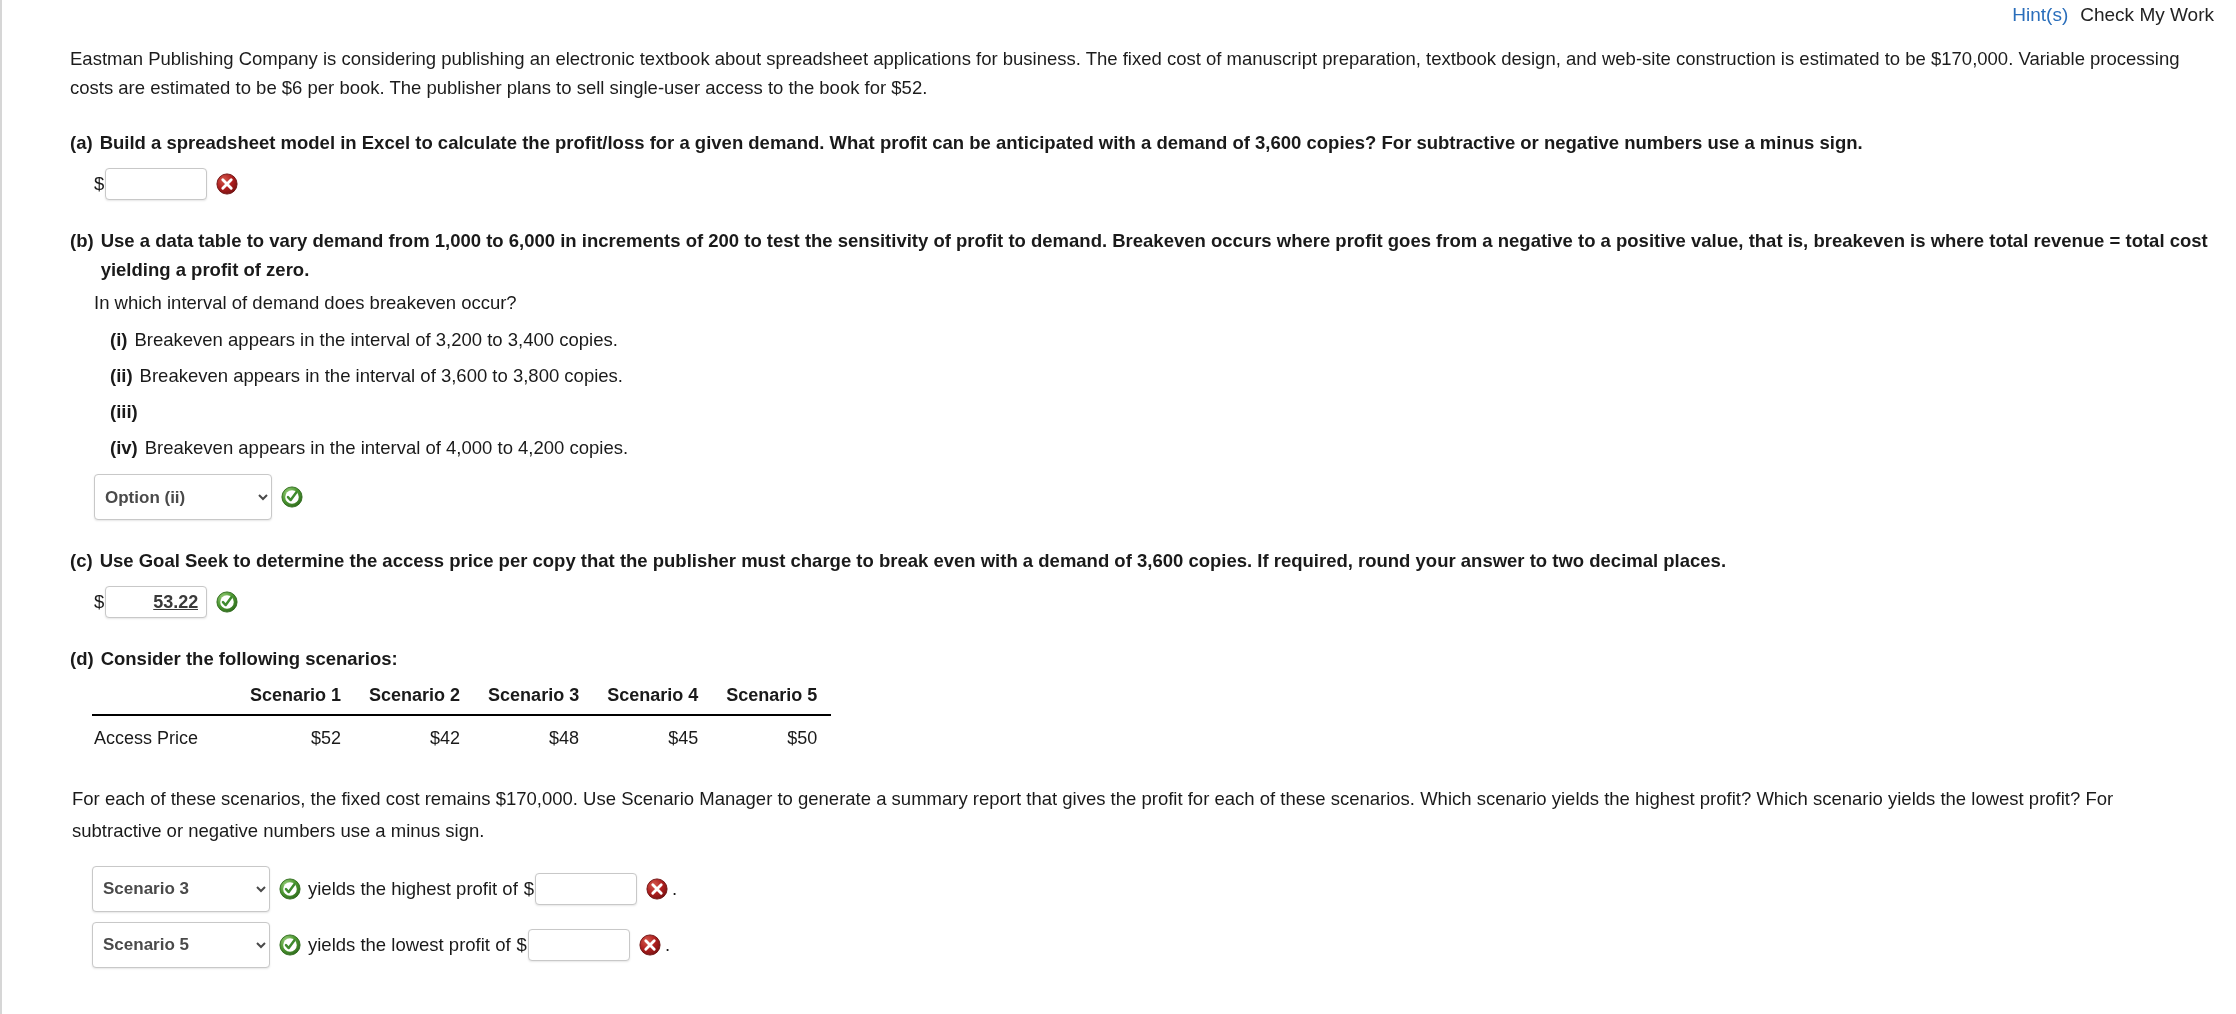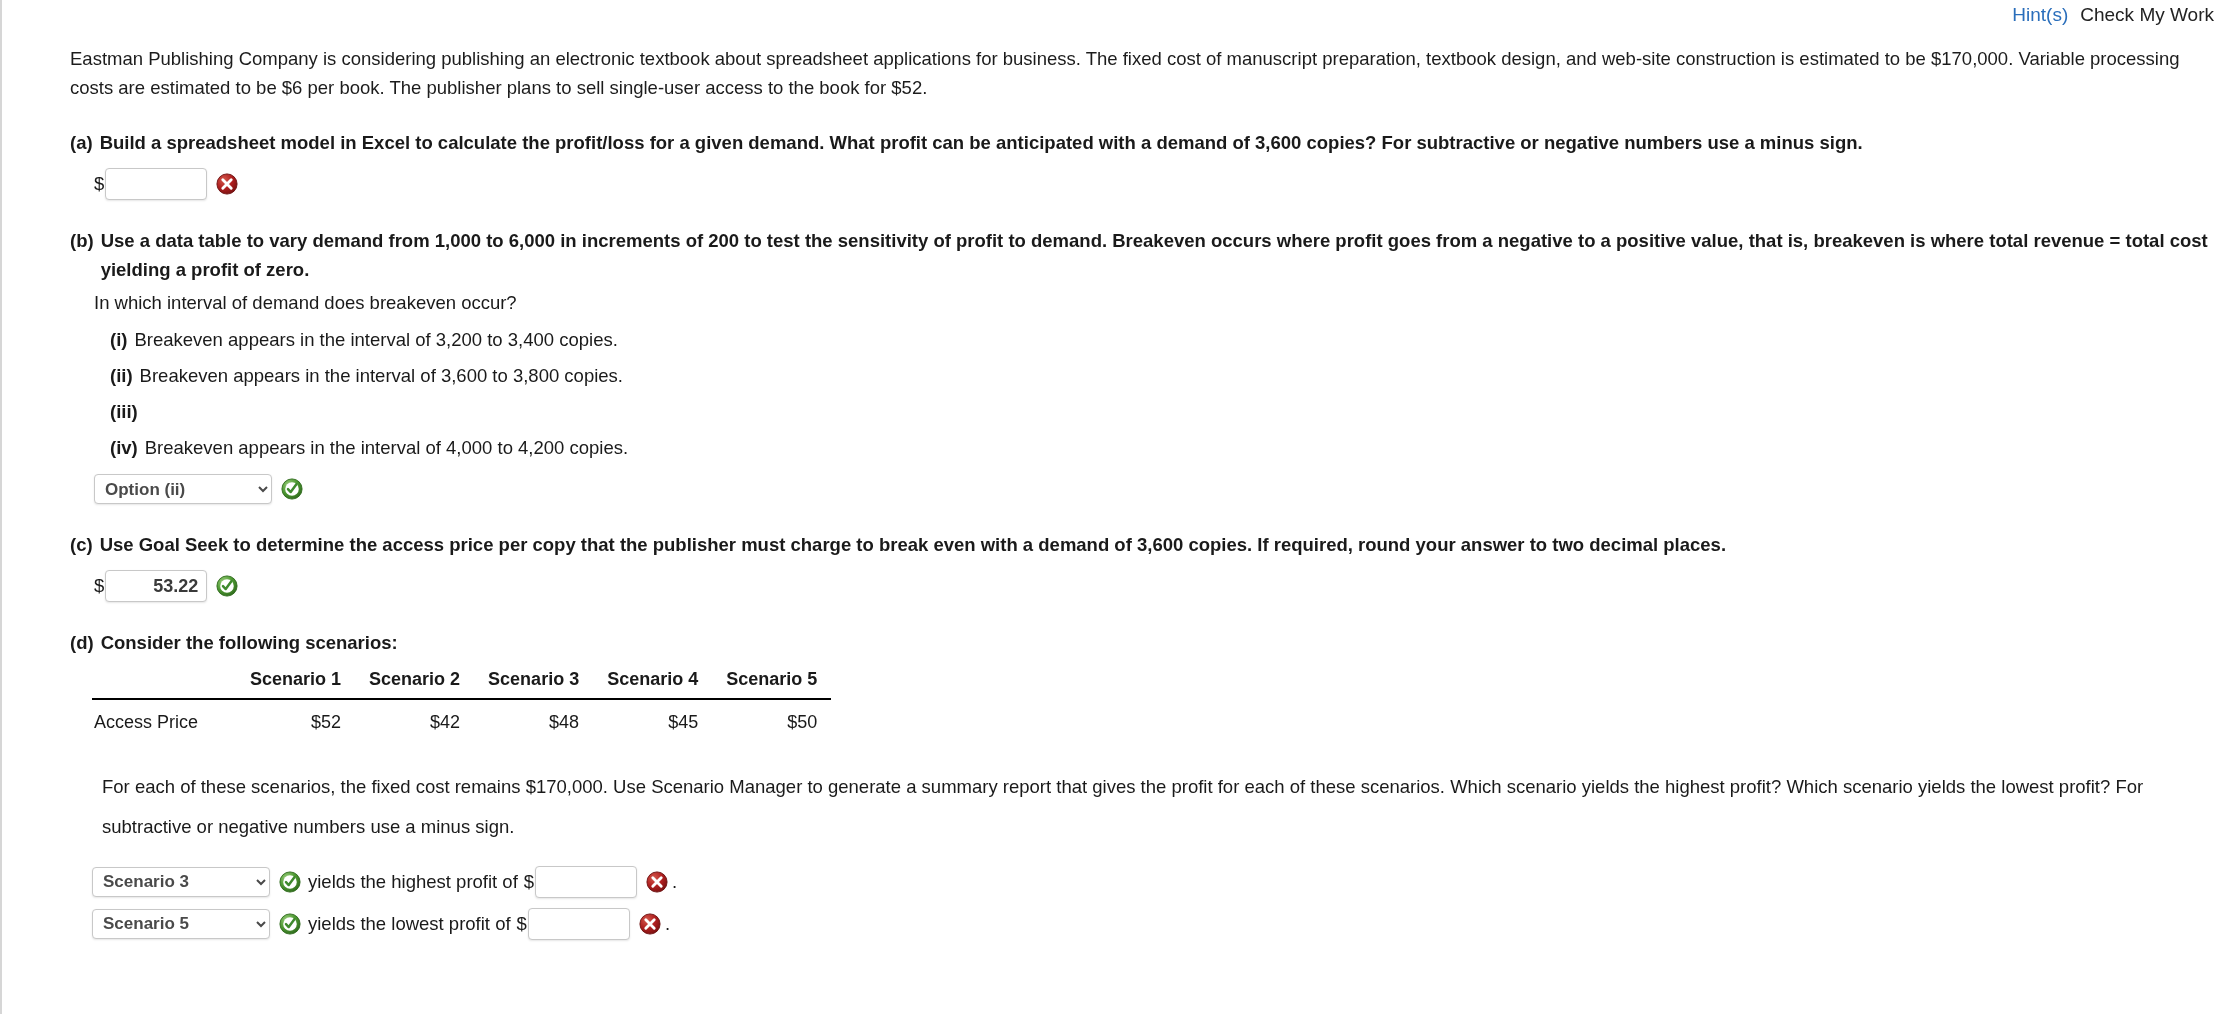--- a/index.html
+++ b/index.html
@@ -106,29 +106,29 @@
     padding: 3px 8px 3px 4px;
     height: 24px;
     box-sizing: content-box;
     border: 1px solid #c8c8c8;
     border-radius: 4px;
     background: #ffffff;
     box-shadow: 0 1px 2px rgba(0,0,0,0.10);
     outline: none;
   }
   input.w-a  { width: 88px; }
-  input.w-c  { width: 88px; }
+  input.w-c  { width: 88px; text-decoration: underline; }
   input.w-d  { width: 88px; }
 
   select.ansselect {
     font-family: "Liberation Sans", sans-serif;
     font-size: 17px;
     font-weight: bold;
     color: #4a4a4a;
-    height: 30px;
+    height: 46px;
     width: 178px;
     padding: 2px 6px;
     border: 1px solid #c8c8c8;
     border-radius: 4px;
     background: #ffffff;
     box-shadow: 0 1px 2px rgba(0,0,0,0.10);
     outline: none;
   }
 
   .icon {
@@ -181,25 +181,25 @@
   }
   .scen-table td.rowhead {
     text-align: left;
     padding-left: 2px;
     white-space: normal;
     max-width: 120px;
     line-height: 25px;
   }
 
   .para-d {
-    margin-left: 48px;
+    margin-left: 18px;
     margin-right: 36px;
     margin-top: 22px;
     font-size: 18.5px;
-    line-height: 40px;
+    line-height: 32px;
   }
 
   .scen-answer {
     display: flex;
     align-items: center;
     margin-left: 38px;
     margin-top: 10px;
     font-size: 18.5px;
   }
   .scen-answer .mid-text {

